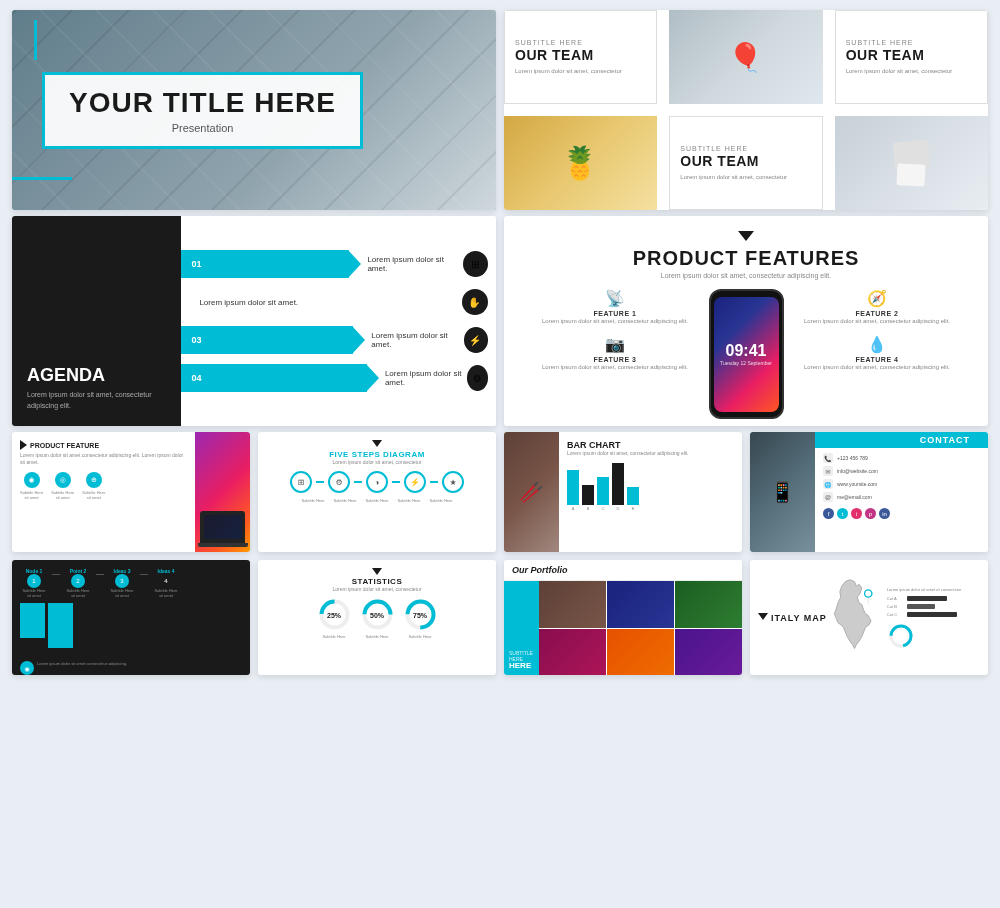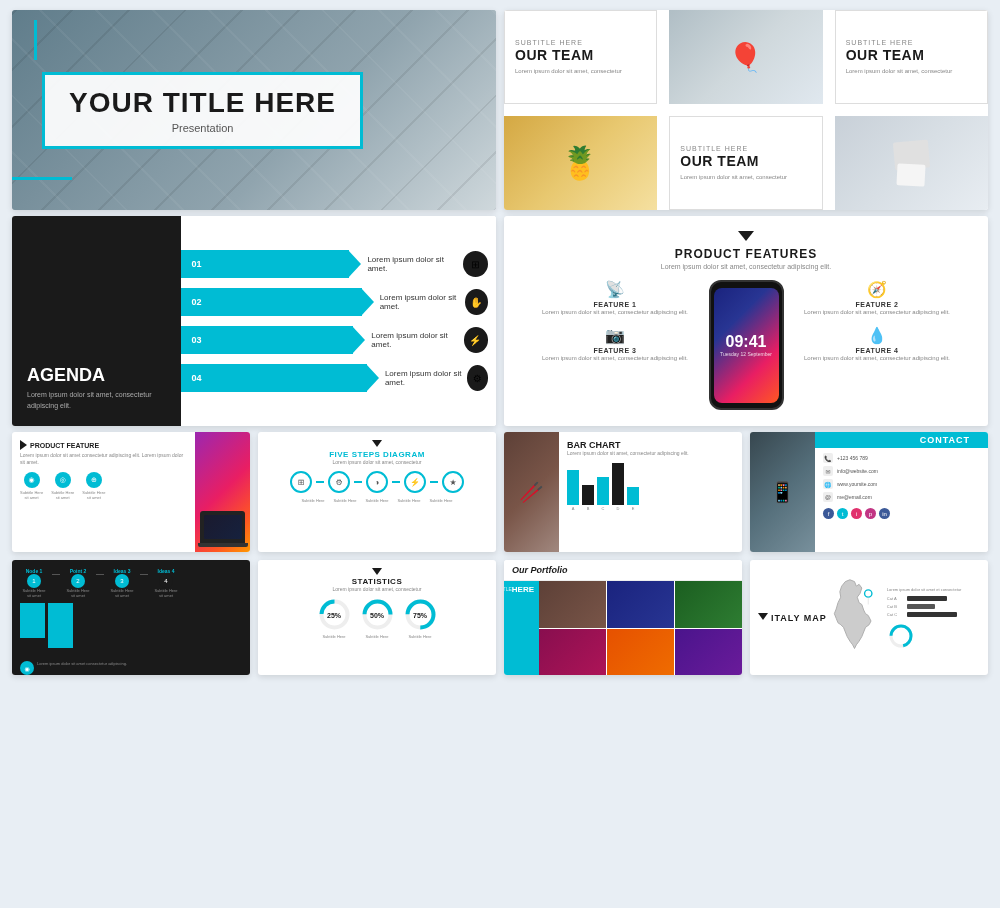--- a/index.html
+++ b/index.html
@@ -243,21 +243,21 @@
       padding: 15px 20px 10px;
     }
     .triangle-down {
       width: 0; height: 0;
       border-left: 8px solid transparent;
       border-right: 8px solid transparent;
       border-top: 10px solid #1a1a1a;
       margin-bottom: 6px;
     }
     .features-title {
-      font-size: 12px;
+      font-size: 20px;
       font-weight: 900;
       color: #1a1a1a;
       text-transform: uppercase;
       letter-spacing: 1px;
     }
     .features-sub {
       font-size: 7px;
       color: #888;
       margin-top: 2px;
       margin-bottom: 10px;
@@ -648,21 +648,21 @@
     }
     .st-portfolio-body {
       flex: 1;
       display: flex;
       gap: 0;
     }
     .st-portfolio-left {
       width: 35px;
       background: #00bcd4;
       display: flex;
-      flex-direction: row;
+      flex-direction: column;
       justify-content: flex-end;
       padding: 5px;
     }
     .st-port-sub {
       font-size: 5px;
       color: rgba(255,255,255,0.8);
     }
     .st-port-main {
       font-size: 8px;
       font-weight: 700;
@@ -799,23 +799,20 @@
       </div>
       <div class="agenda-right">
         <div class="agenda-item">
           <div class="agenda-bar ai-1">
             <span class="agenda-num">01</span>
           </div>
           <span class="agenda-text">Lorem ipsum dolor sit amet.</span>
           <div class="agenda-icon">⊞</div>
         </div>
         <div class="agenda-item">
-          <div class="agenda-bar ai-2">
-            <span class="agenda-num">02</span>
-          </div>
           <span class="agenda-text">Lorem ipsum dolor sit amet.</span>
           <div class="agenda-icon">✋</div>
         </div>
         <div class="agenda-item">
           <div class="agenda-bar ai-3">
             <span class="agenda-num">03</span>
           </div>
           <span class="agenda-text">Lorem ipsum dolor sit amet.</span>
           <div class="agenda-icon">⚡</div>
         </div>

